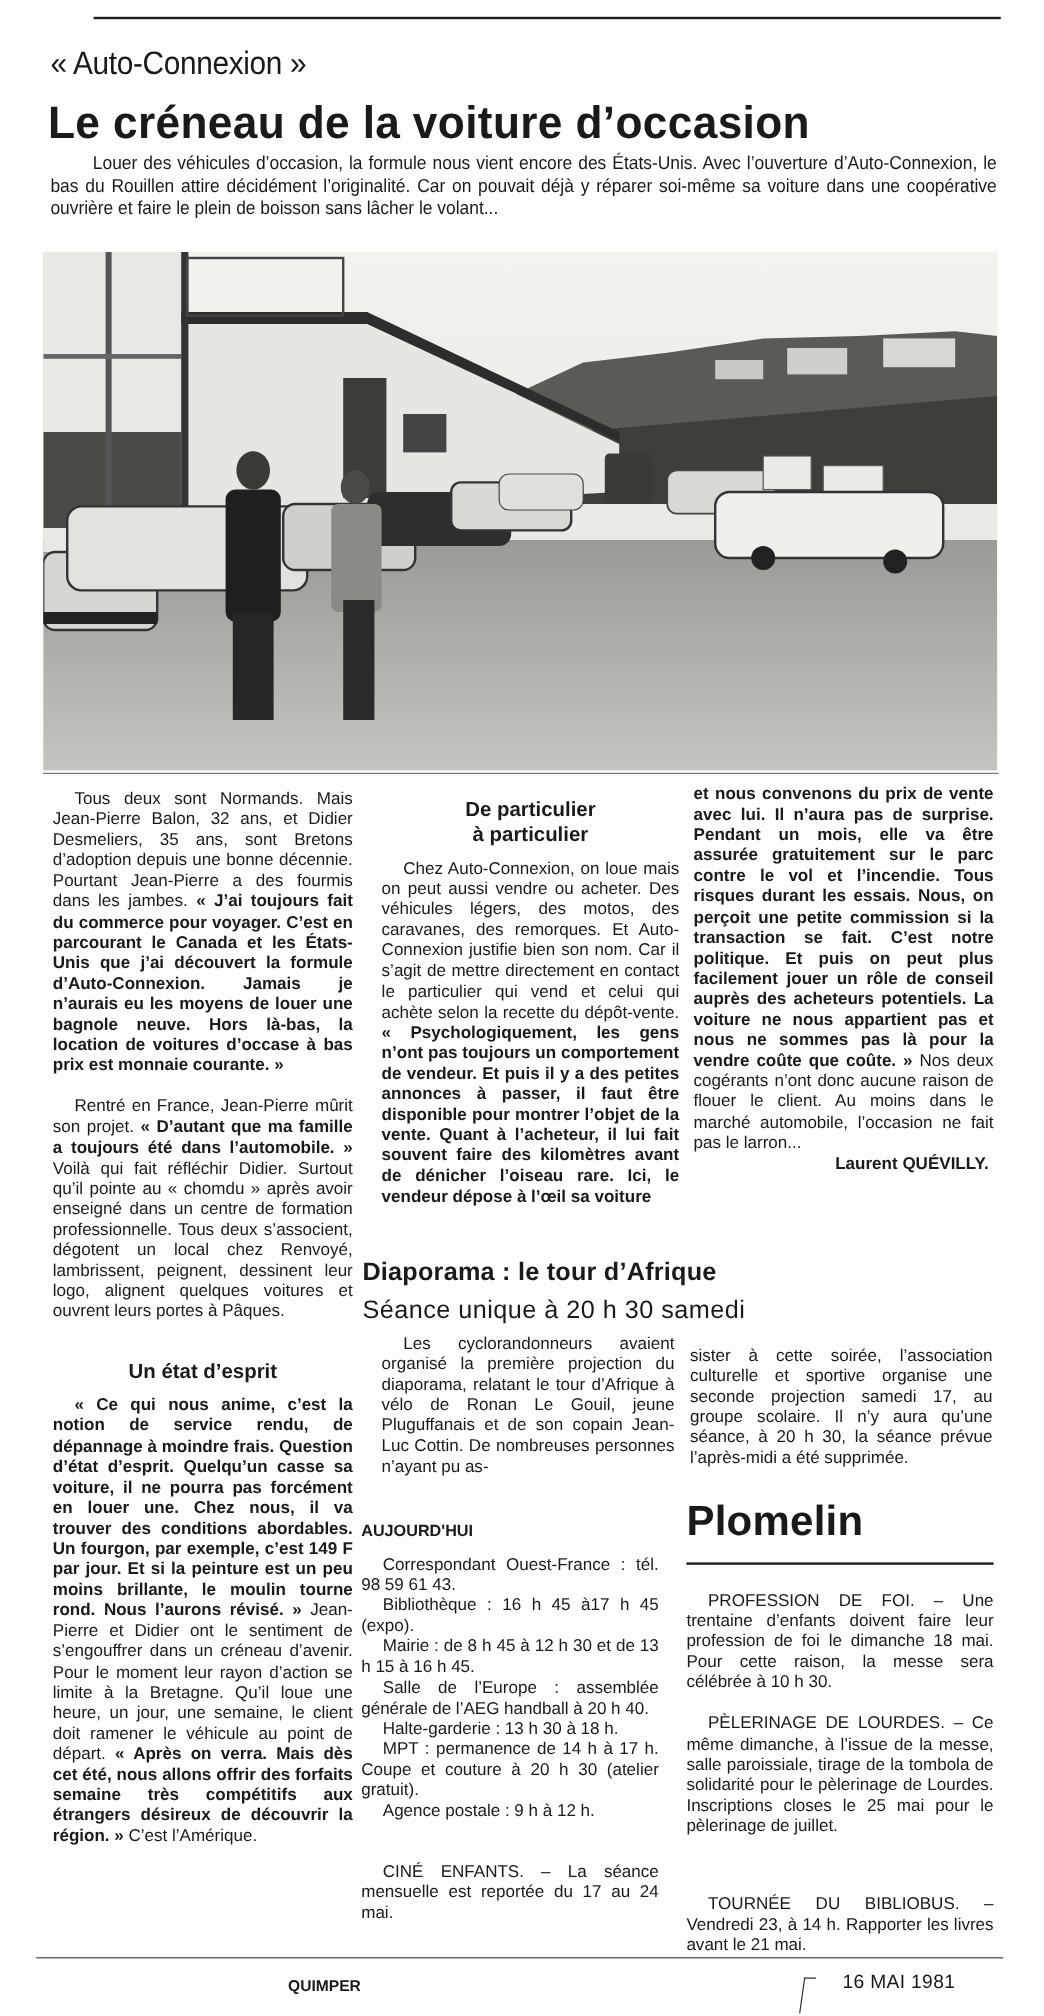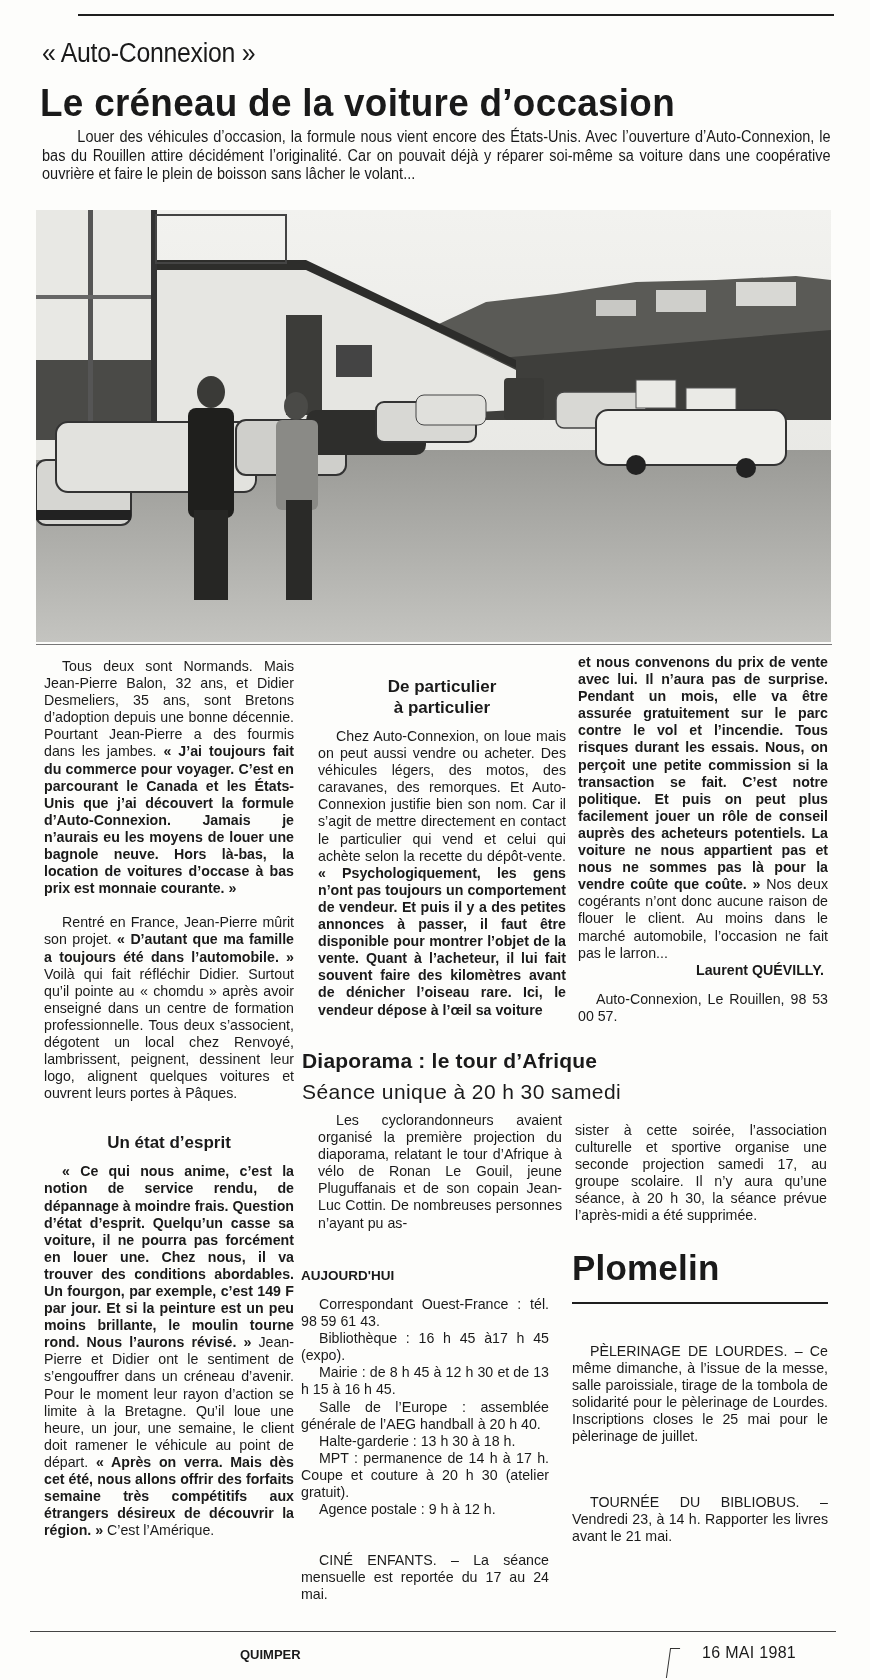--- a/index.html
+++ b/index.html
@@ -8,21 +8,21 @@
   .abs { position: absolute; }
   .rule { position: absolute; background: #1e1e1e; }
   .kicker { left: 42px; top: 38px; font-size: 27px; letter-spacing: -0.3px; transform: scaleX(0.92); transform-origin: left; white-space: nowrap; }
   .headline { left: 40px; top: 82px; font-size: 38px; font-weight: bold; white-space: nowrap; transform: scaleX(0.97); transform-origin: left; letter-spacing: 0.3px; }
   .lead { left: 42px; top: 128px; width: 790px; font-size: 15.6px; line-height: 18.5px; text-align: justify; text-indent: 38px; transform: scaleX(0.93); transform-origin: left; width: 848px; }
   .photo { left: 36px; top: 210px; width: 795px; height: 432px; overflow: hidden; background: #d8d8d4; }
   .col { position: absolute; font-size: 14.2px; line-height: 17.1px; text-align: justify; }
   .col p { text-indent: 18px; margin-bottom: 0; }
   .col p.gap { margin-top: 17px; }
   .col b { font-weight: bold; }
-  .subhead { text-align: center; font-weight: bold; font-size: 17px; line-height: 21px; margin: 12px 0 10px 0; }
+  .subhead { text-align: center; font-weight: bold; font-size: 17px; line-height: 21px; margin: 0 0 10px 0; }
   .c1 { left: 44px; top: 658px; width: 250px; }
   .c2 { left: 318px; top: 664px; width: 248px; }
   .c3 { left: 578px; top: 654px; width: 250px; }
   .sig { text-align: right; font-weight: bold; padding-right: 4px; }
   .diap-title { left: 302px; top: 1049px; font-size: 21px; font-weight: bold; white-space: nowrap; letter-spacing: 0.2px; }
   .diap-sub { left: 302px; top: 1080px; font-size: 21px; white-space: nowrap; letter-spacing: 0.4px; }
   .d1 { left: 318px; top: 1112px; width: 244px; }
   .d2 { left: 575px; top: 1122px; width: 252px; }
   .auj-label { left: 301px; top: 1268px; font-size: 13.5px; font-weight: bold; }
   .a1 { left: 301px; top: 1296px; width: 248px; }
@@ -115,21 +115,20 @@
   <div class="subhead">
     <div>De particulier</div>
     <div>à particulier</div>
   </div>
   <p><span>Chez Auto-Connexion, on loue mais on peut aussi vendre ou acheter. Des véhicules légers, des motos, des caravanes, des remorques. Et Auto-Connexion justifie bien son nom. Car il s’agit de mettre directement en contact le particulier qui vend et celui qui achète selon la recette du dépôt-vente. </span><b>« Psychologiquement, les gens n’ont pas toujours un comportement de vendeur. Et puis il y a des petites annonces à passer, il faut être disponible pour montrer l’objet de la vente. Quant à l’acheteur, il lui fait souvent faire des kilomètres avant de dénicher l’oiseau rare. Ici, le vendeur dépose à l’œil sa voiture</b></p>
 </div>
 
 <div class="col c3">
   <p style="text-indent:0;"><b>et nous convenons du prix de vente avec lui. Il n’aura pas de surprise. Pendant un mois, elle va être assurée gratuitement sur le parc contre le vol et l’incendie. Tous risques durant les essais. Nous, on perçoit une petite commission si la transaction se fait. C’est notre politique. Et puis on peut plus facilement jouer un rôle de conseil auprès des acheteurs potentiels. La voiture ne nous appartient pas et nous ne sommes pas là pour la vendre coûte que coûte. »</b><span> Nos deux cogérants n’ont donc aucune raison de flouer le client. Au moins dans le marché automobile, l’occasion ne fait pas le larron...</span></p>
   <div class="sig">Laurent QUÉVILLY.</div>
-  <p class="gap" style="margin-top:12px;">Auto-Connexion, Le Rouillen, 98 53 00 57.</p>
 </div>
 
 <div class="abs diap-title">Diaporama : le tour d’Afrique</div>
 <div class="abs diap-sub">Séance unique à 20 h 30 samedi</div>
 <div class="col d1">
     <p>Les cyclorandonneurs avaient organisé la première projection du diaporama, relatant le tour d’Afrique à vélo de Ronan Le Gouil, jeune Pluguffanais et de son copain Jean-Luc Cottin. De nombreuses personnes n’ayant pu as-</p>
   </div>
 <div class="col d2">
     <p style="text-indent:0;">sister à cette soirée, l’association culturelle et sportive organise une seconde projection samedi 17, au groupe scolaire. Il n’y aura qu’une séance, à 20 h 30, la séance prévue l’après-midi a été supprimée.</p>
   </div>
@@ -141,19 +140,20 @@
   <p>Mairie : de 8 h 45 à 12 h 30 et de 13 h 15 à 16 h 45.</p>
   <p>Salle de l’Europe : assemblée générale de l’AEG handball à 20 h 40.</p>
   <p>Halte-garderie : 13 h 30 à 18 h.</p>
   <p>MPT : permanence de 14 h à 17 h. Coupe et couture à 20 h 30 (atelier gratuit).</p>
   <p>Agence postale : 9 h à 12 h.</p>
   <p style="margin-top:34px;">CINÉ ENFANTS. – La séance mensuelle est reportée du 17 au 24 mai.</p>
 </div>
 
 <div class="abs plom">Plomelin</div>
 <div class="col p1">
+  <p>PROFESSION DE FOI. – Une trentaine d’enfants doivent faire leur profession de foi le dimanche 18 mai. Pour cette raison, la messe sera célébrée à 10 h 30.</p>
   <p style="margin-top:17px;">PÈLERINAGE DE LOURDES. – Ce même dimanche, à l’issue de la messe, salle paroissiale, tirage de la tombola de solidarité pour le pèlerinage de Lourdes. Inscriptions closes le 25 mai pour le pèlerinage de juillet.</p>
   <p style="margin-top:48px;">TOURNÉE DU BIBLIOBUS. – Vendredi 23, à 14 h. Rapporter les livres avant le 21 mai.</p>
 </div>
 
 <div class="abs footer-left">QUIMPER</div>
 <div class="abs" style="left:668px; top:1648px; width:10px; height:30px; border-left:1.5px solid #333; border-top:1.5px solid #333; transform:skewX(-8deg);"></div>
 <div class="abs footer-right">16 MAI 1981</div>
 
 </body></html>

